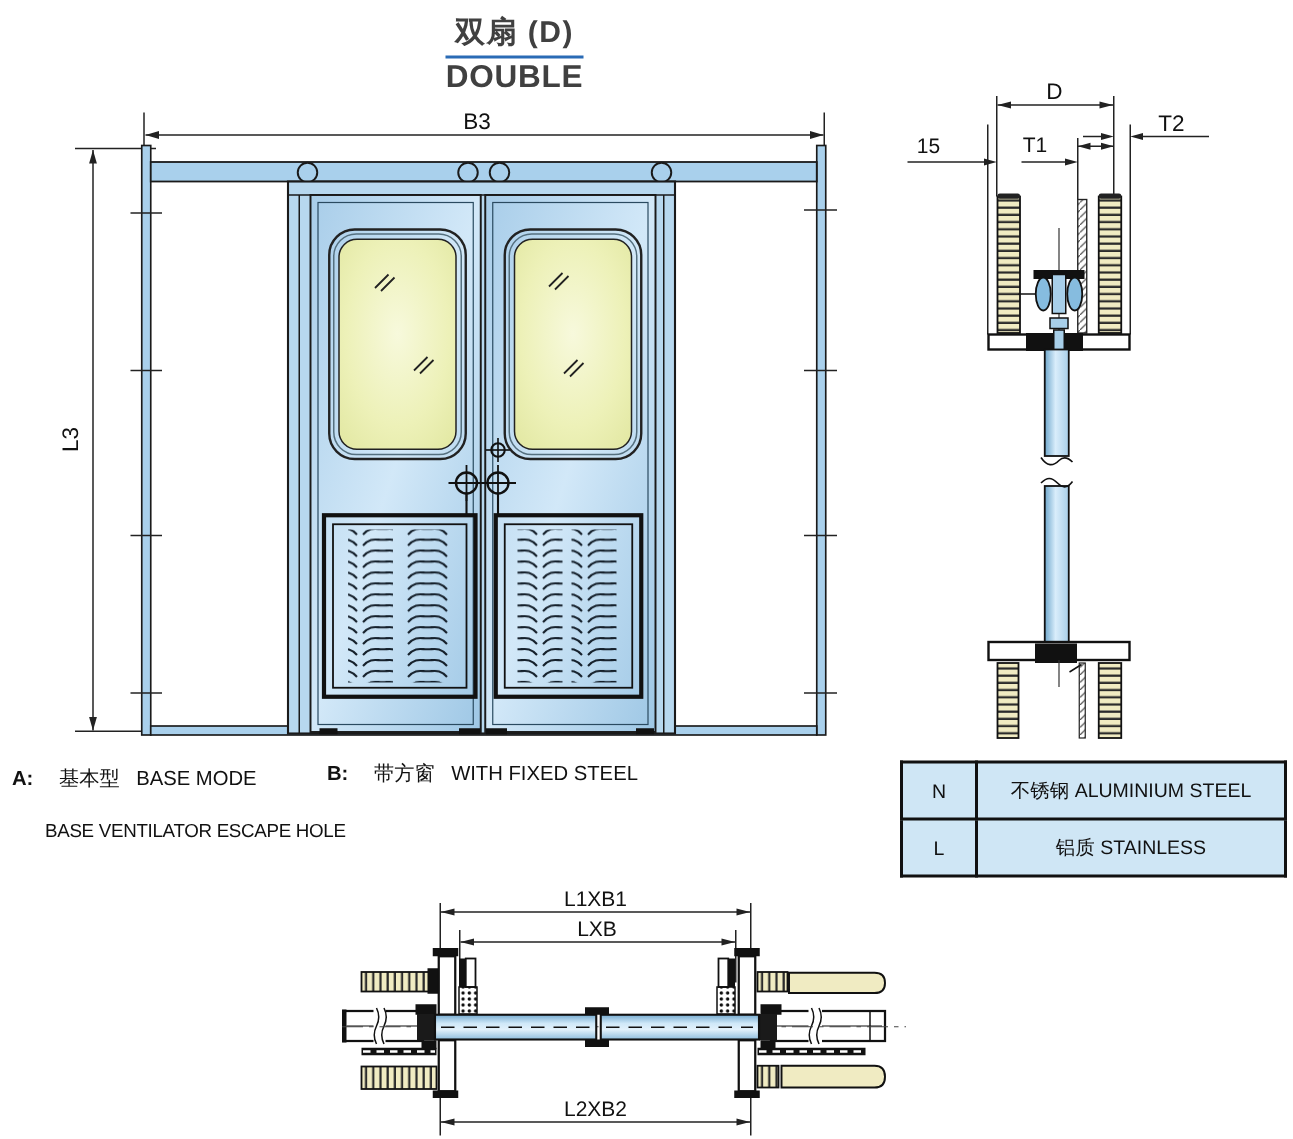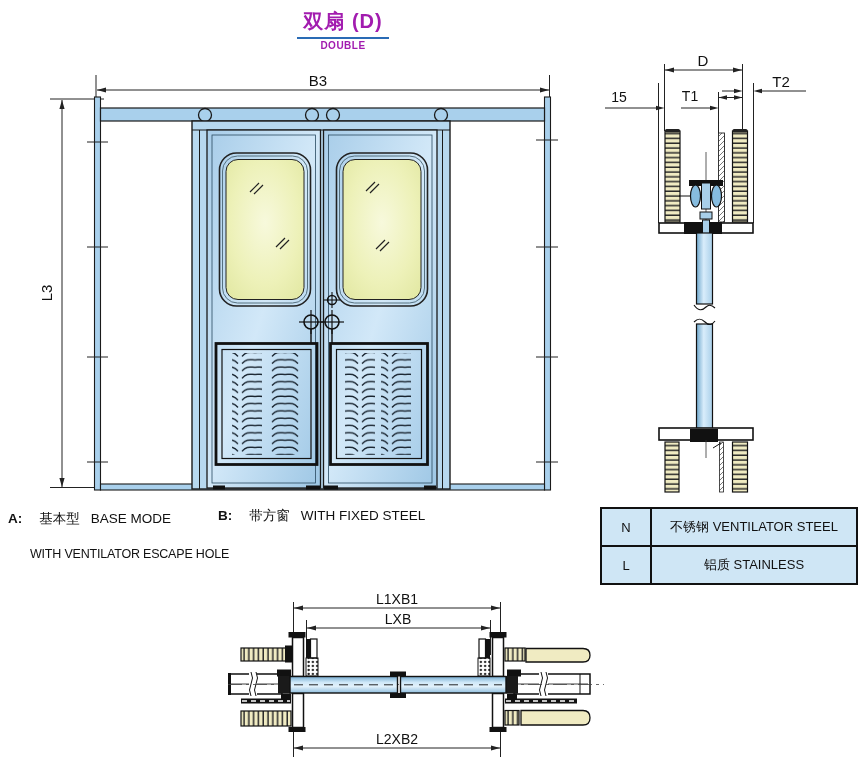--- a/index.html
+++ b/index.html
@@ -1,24 +1,24 @@
 <!DOCTYPE html>
 <html><head>
 <meta charset="utf-8">
 <style>
   html,body{margin:0;padding:0;background:#fff;}
   .page{position:relative;width:862px;height:759px;background:#fff;overflow:hidden;
         font-family:"Liberation Sans","DejaVu Sans",sans-serif;color:#111;}
   .abs{position:absolute;}
   svg text{font-family:"Liberation Sans","DejaVu Sans",sans-serif;fill:#111;}
   
-  .title-block{left:248px;top:8px;width:190px;text-align:center;color:#a21caf;}
+  .title-block{left:248px;top:8px;width:190px;text-align:center;color:#404040;}
   .title-cn{display:inline-block;font-size:20px;font-weight:bold;letter-spacing:1px;
             border-bottom:2px solid #2a6bb5;padding:0 6px 2px 6px;}
-  .title-en{font-size:10px;font-weight:bold;letter-spacing:.5px;margin-top:1px;}
+  .title-en{font-size:21px;font-weight:bold;letter-spacing:.5px;margin-top:1px;}
   
   .tl{font-size:13.5px;line-height:16px;white-space:nowrap;}
   .tl .key{font-weight:bold;}
   .tl .cn{margin-left:17px;}
   .tl .en{margin-left:11px;}
   .tl .line2{padding-left:22px;font-size:12.5px;letter-spacing:-0.2px;}
   
   .mat-table{left:600px;top:507px;width:258px;height:78px;border-collapse:collapse;}
   .mat-table td{border:2px solid #111;background:#cfe6f5;text-align:center;
                 vertical-align:middle;font-size:13px;padding:0;}
@@ -347,30 +347,30 @@
     <div class="title-en">DOUBLE</div>
   </div>
 
   <div class="abs tl" style="left:8px;top:511px">
     <span class="key">A:</span><span class="cn">基本型</span><span class="en">BASE MODE</span>
   </div>
   <div class="abs tl" style="left:218px;top:508px">
     <span class="key">B:</span><span class="cn">带方窗</span><span class="en">WITH FIXED STEEL</span>
   </div>
   <div class="abs tl" style="left:8px;top:546px">
-    <div class="line2">WITH VENTILATOR ESCAPE HOLE</div>
+    <div class="line2">BASE VENTILATOR ESCAPE HOLE</div>
   </div>
   <div class="abs tl" style="left:218px;top:546px">
   </div>
 
   <table class="abs mat-table">
     <tbody>
         <tr>
       <td class="code">N</td>
-      <td>不锈钢 VENTILATOR STEEL</td>
+      <td>不锈钢 ALUMINIUM STEEL</td>
     </tr>
     <tr>
       <td class="code">L</td>
       <td>铝质 STAINLESS</td>
     </tr>
   </tbody>
     </table>
 
 </div>
 

